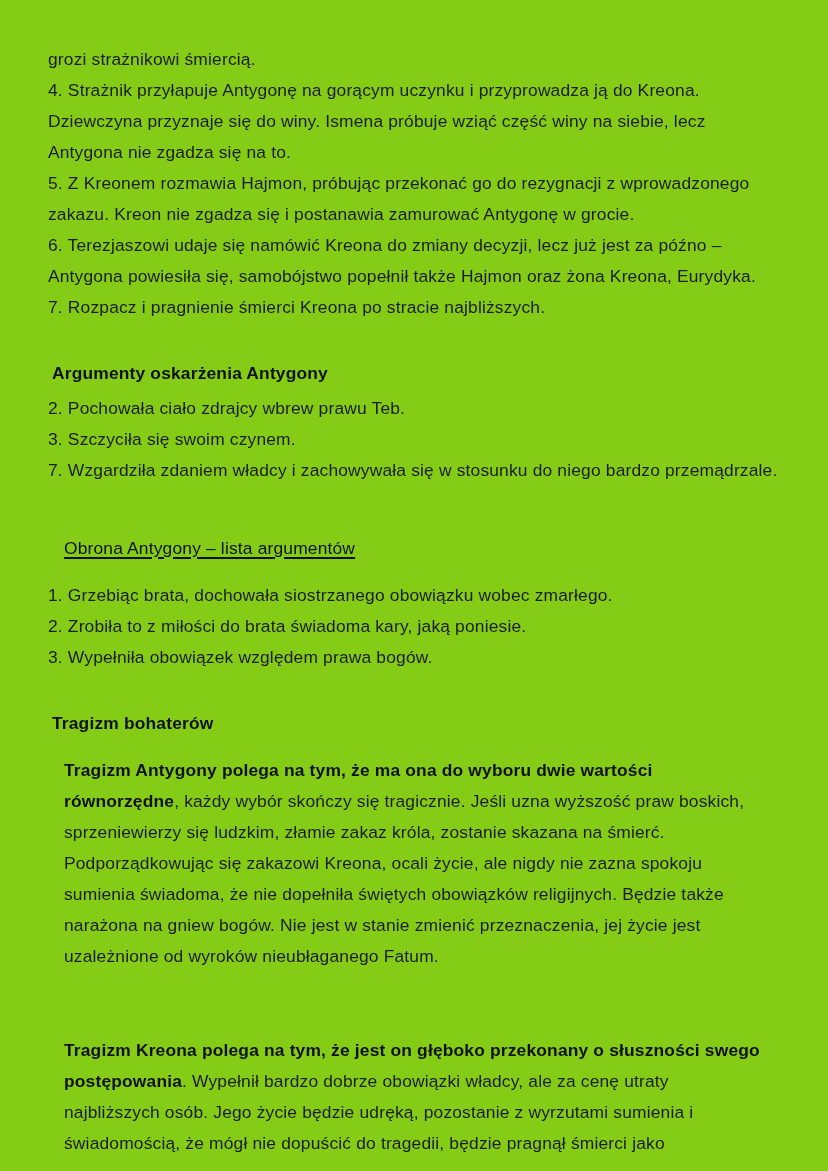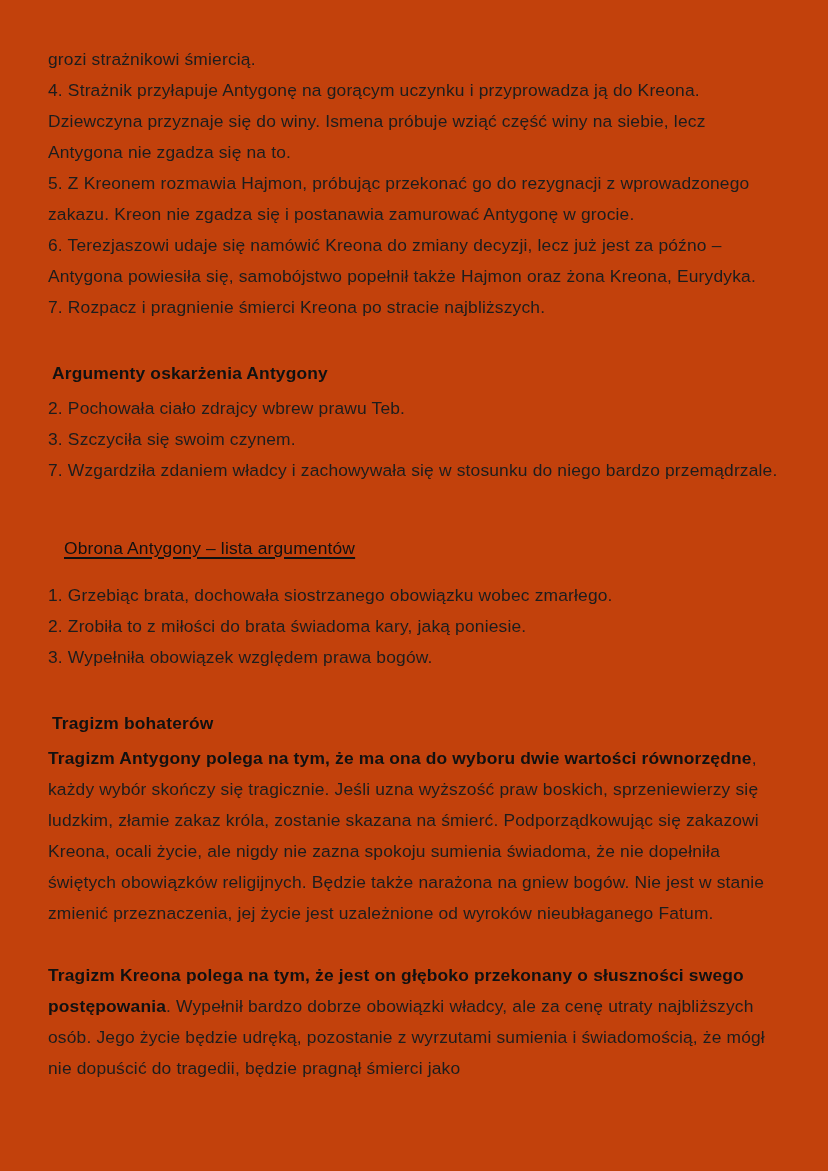--- a/index.html
+++ b/index.html
@@ -14,21 +14,21 @@
     overflow: hidden;
     font-family: "Liberation Sans", "DejaVu Sans", sans-serif;
     color: #1a1a1a;
     -webkit-font-smoothing: antialiased;
   }
   .page {
     position: relative;
     box-sizing: border-box;
     width: 828px;
     height: 1171px;
-    background: #c2410c;
+    background: #84cc16;
     padding: 44px 48px 11px 48px;
   }
   .doc-body {
     font-size: 17.4px;
     line-height: 31px;
     letter-spacing: 0.01em;
     color: #1d1d1d;
     max-width: 734px;
   }
   .para {
@@ -57,21 +57,21 @@
     display: inline-block;
   }
   .list-line {
     margin: 0;
   }
   .lead-bold {
     font-weight: bold;
     color: #111111;
   }
   .runon {
-    margin: 0;
+    margin: 16px;
   }
 </style>
 </head>
 <body>
 
 <div class="page">
   <div class="doc-body">
 
     <div class="block">
       <p class="para">grozi strażnikowi śmiercią.</p>

